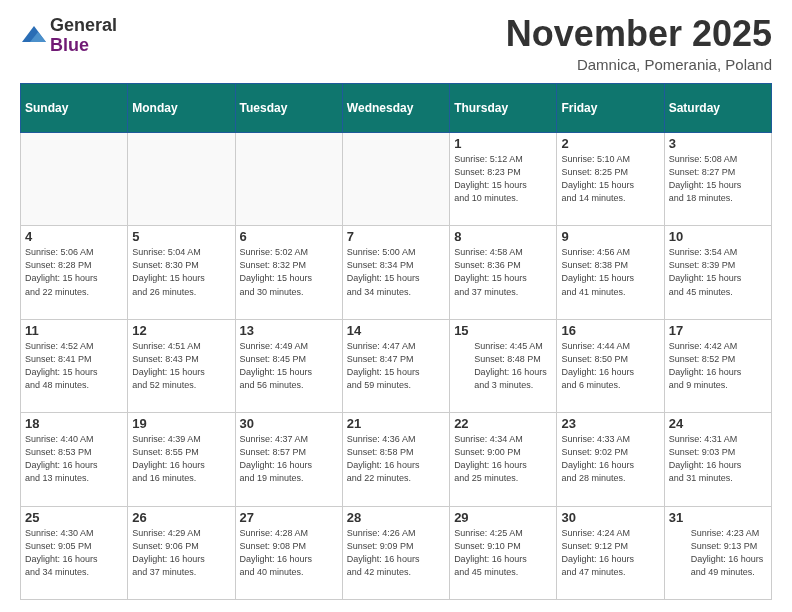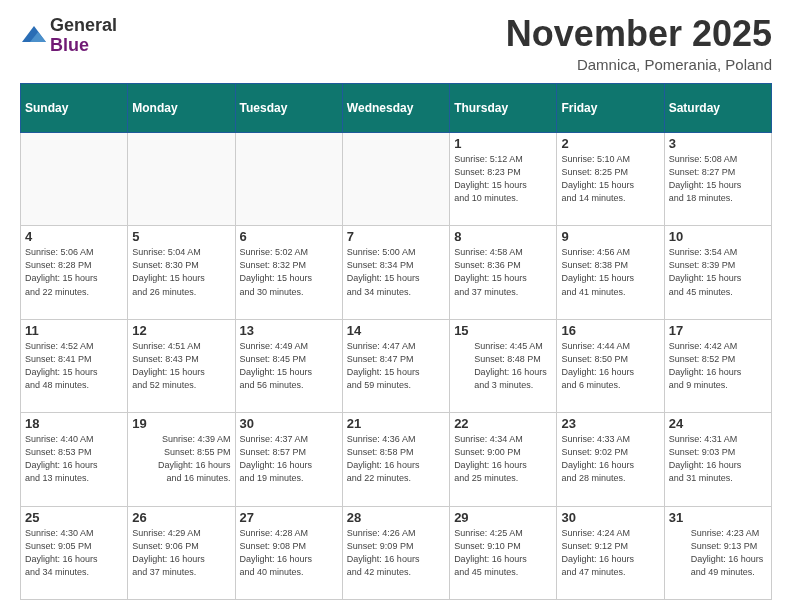--- a/index.html
+++ b/index.html
@@ -273,21 +273,21 @@
           <tr>
             <td>
               <span class="day-num">18</span>
               <div class="day-info" style="white-space: pre-line;">Sunrise: 4:40 AM
 Sunset: 8:53 PM
 Daylight: 16 hours
 and 13 minutes.</div>
             </td>
             <td>
               <span class="day-num">19</span>
-              <div class="day-info" style="white-space: pre-line; text-align: right;">Sunrise: 4:39 AM
+              <div class="day-info" style="white-space: pre-line;">Sunrise: 4:39 AM
 Sunset: 8:55 PM
 Daylight: 16 hours
 and 16 minutes.</div>
             </td>
             <td>
               <span class="day-num">30</span>
               <div class="day-info" style="white-space: pre-line;">Sunrise: 4:37 AM
 Sunset: 8:57 PM
 Daylight: 16 hours
 and 19 minutes.</div>

